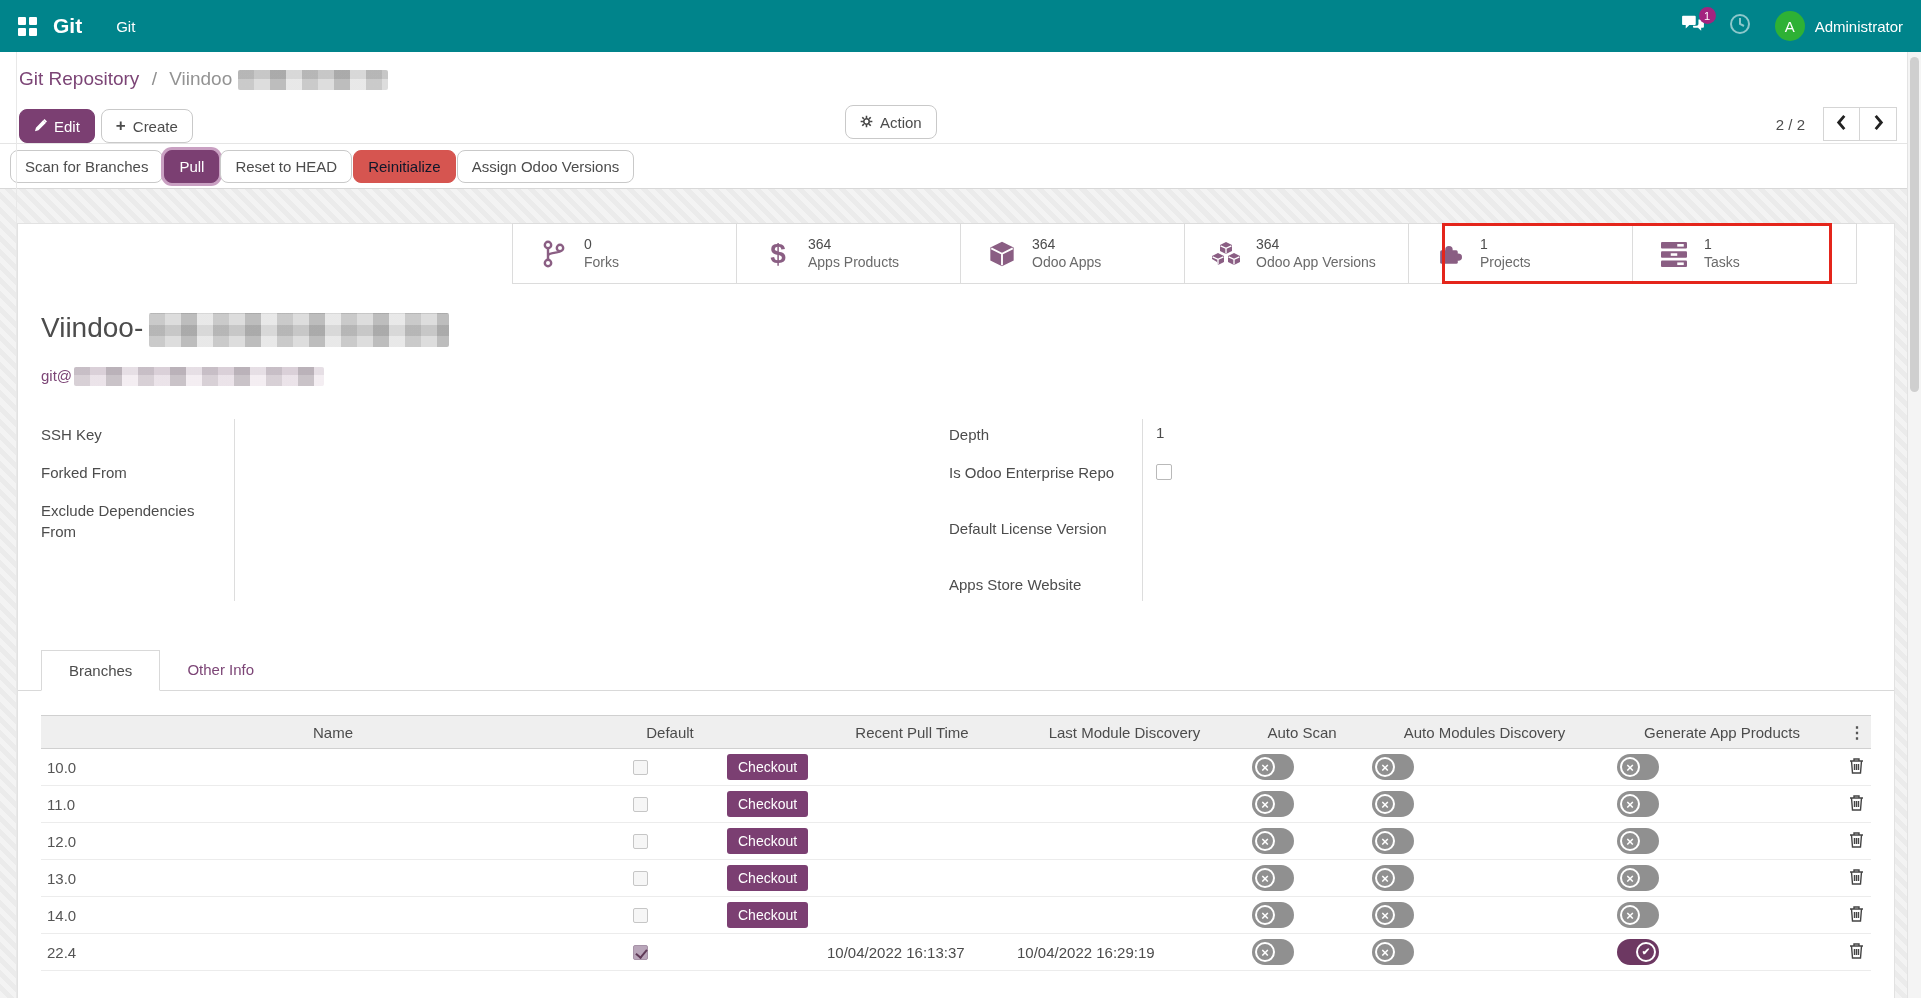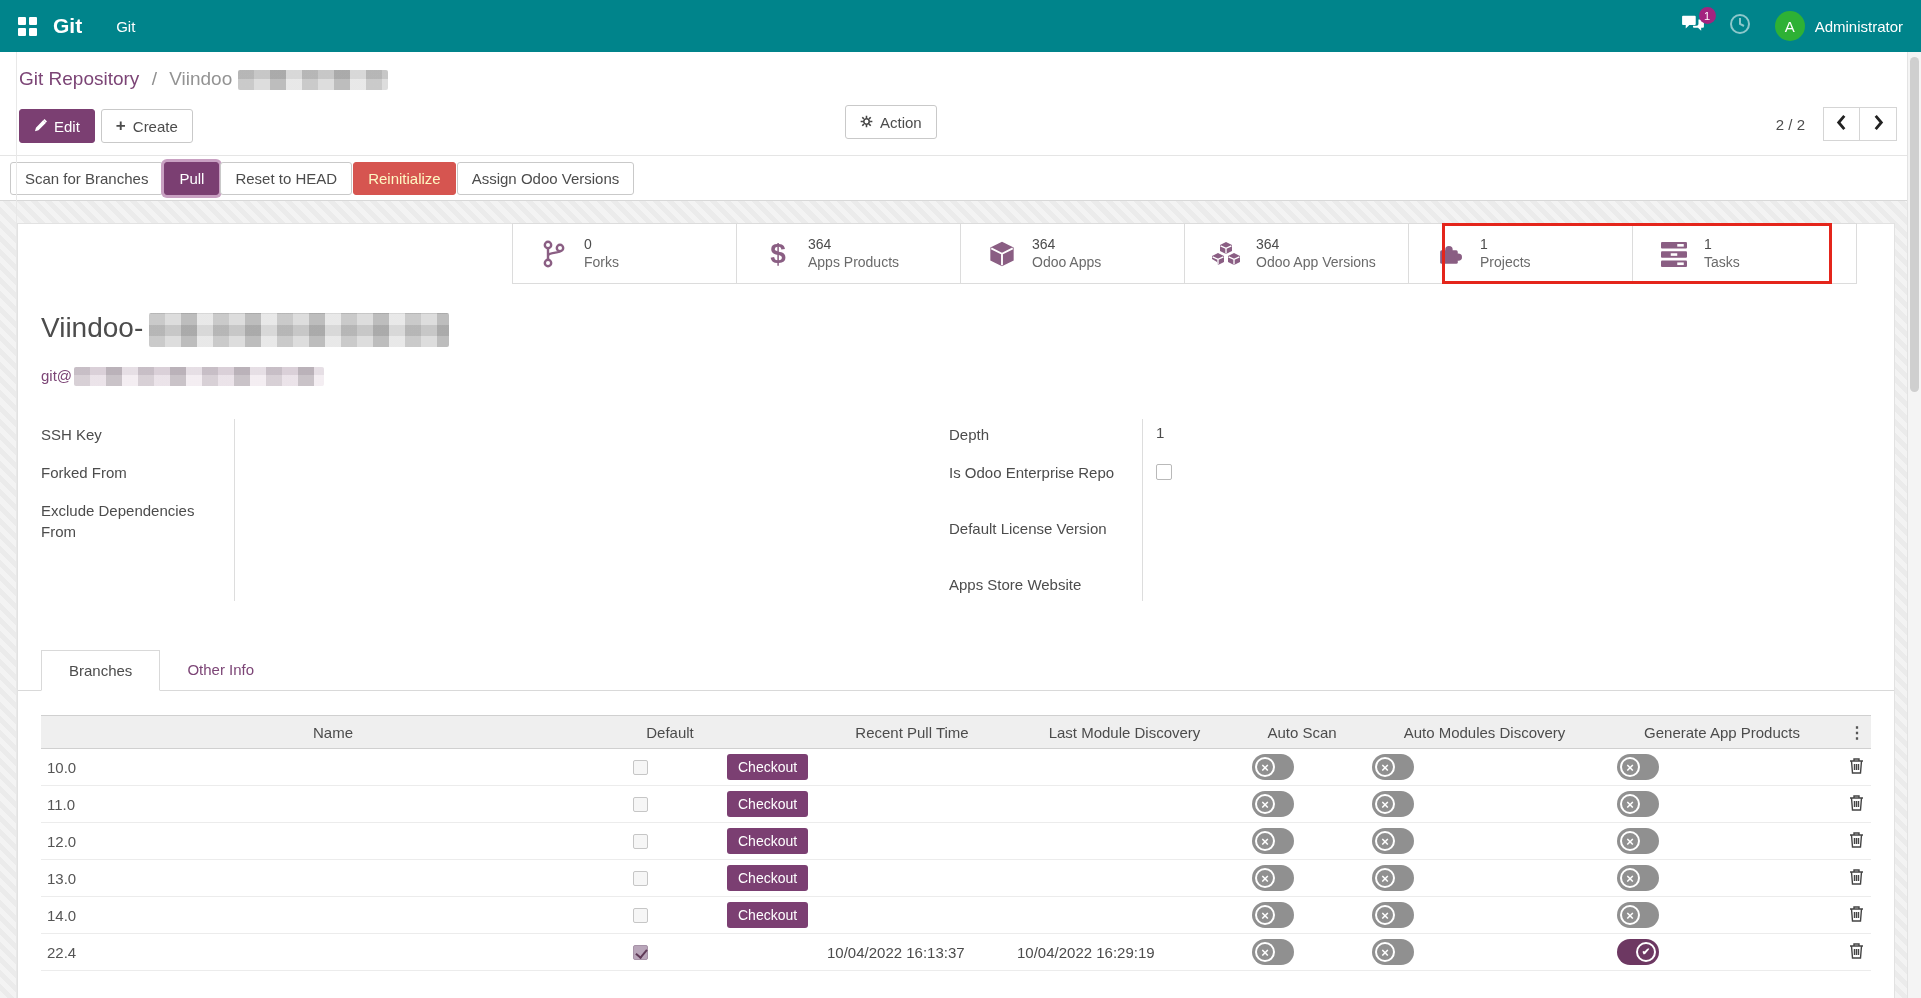--- a/index.html
+++ b/index.html
@@ -24,31 +24,31 @@
   .avatar { width:30px; height:30px; border-radius:50%; background:#2EB135; color:#fff;
     display:flex; align-items:center; justify-content:center; font-size:15px; }
   .user-name { color:#fff; font-size:15px; }
 
   
   .workspace { position:absolute; top:52px; left:0; right:14px; bottom:0;
     background:repeating-linear-gradient(45deg,#f3f3f3 0 5px,#ebebeb 5px 10px); }
   .workspace::before { content:""; position:absolute; left:16px; top:0; bottom:0;
     width:1px; background:#e8e8e8; z-index:5; }
 
-  .head1 { position:relative; height:104px; background:#fff; border-bottom:1px solid #e5e5e5; z-index:2;}
+  .head1 { position:relative; height:92px; background:#fff; border-bottom:1px solid #e5e5e5; z-index:2;}
   .breadcrumb { padding:16px 0 0 19px; font-size:19px; }
   .breadcrumb .bc-link { color:#7C4576; cursor:pointer; }
   .breadcrumb .bc-sep { color:#8f8f8f; margin:0 7px; }
   .breadcrumb .bc-cur { color:#939393; }
   .control-row { position:absolute; left:19px; top:57px; display:flex; gap:6px; }
   .btn { display:inline-flex; align-items:center; gap:7px; font-size:15px; height:34px;
     padding:0 14px; border:1px solid #c9c9c9; background:#fff; color:#4c4c4c;
-    border-radius:3px; cursor:pointer; font-family:inherit; }
+    border-radius:8px; cursor:pointer; font-family:inherit; }
   .btn-primary { background:#7B3F72; border-color:#7B3F72; color:#fff; }
-  .btn-danger { background:#D65550; border-color:#D65550; color:#fef9c3; }
+  .btn-danger { background:#D65550; border-color:#D65550; color:#0f172a; }
   .btn-focus { box-shadow:0 0 0 3px #c9a0c2; }
   .action-btn { position:absolute; left:845px; top:53px; }
   .pager { position:absolute; right:10px; top:55px; display:flex; align-items:center; gap:18px; }
   .pager-value { font-size:15px; color:#4c4c4c; }
   .pager-btns { display:flex; }
   .pager-btn { width:37px; height:34px; background:#fff; border:1px solid #d5d5d5;
     display:flex; align-items:center; justify-content:center; cursor:pointer; }
   .pager-btn + .pager-btn { border-left:none; }
 
   .head2 { position:relative; height:45px; background:#fff; border-bottom:1px solid #d8d8d8;

